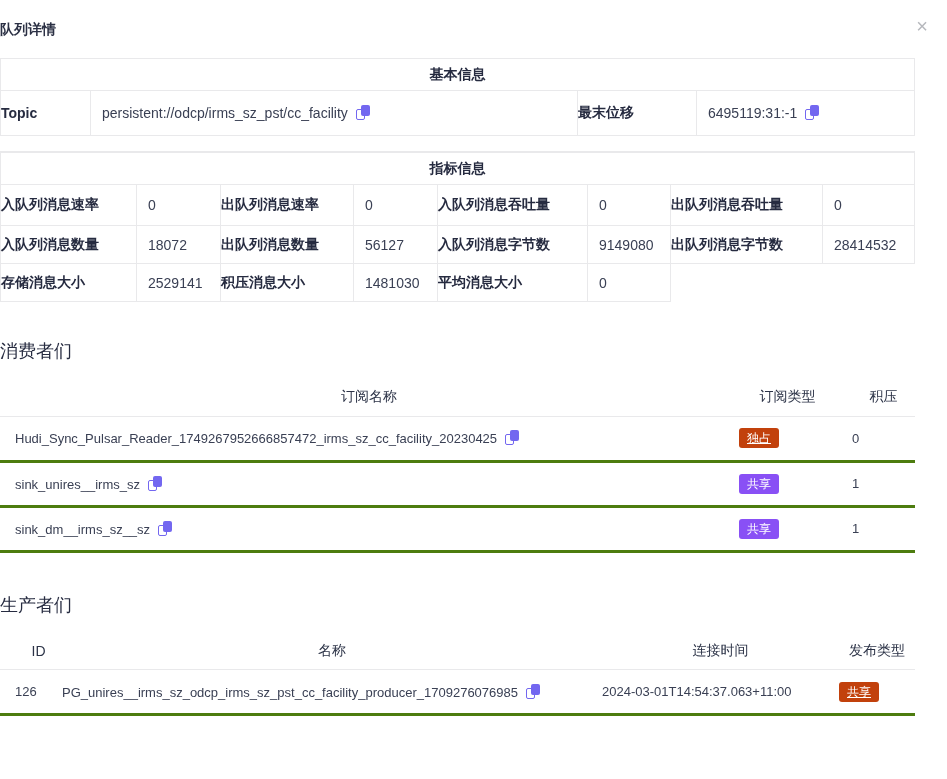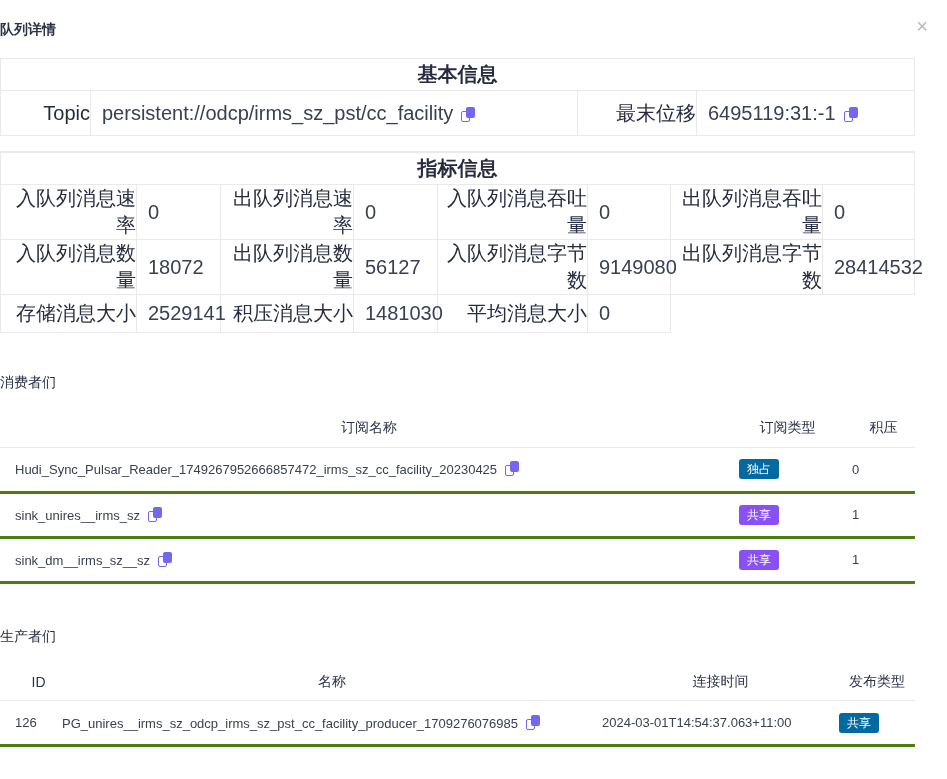--- a/index.html
+++ b/index.html
@@ -15,41 +15,41 @@
   .dlg-title { font-size: 14px; font-weight: bold; color: #2b3044; line-height: 18px; }
   .close-btn {
     position: absolute; top: 16px; right: 14px;
     width: 22px; height: 22px; line-height: 20px;
     font-size: 20px; color: #b6b8bd; text-align: center; cursor: pointer;
     user-select: none;
   }
 
   
   table.btable { border-collapse: collapse; width: 915px; table-layout: fixed; }
-  .btable th, .btable td { border: 1px solid #e9e9eb; font-size: 20px; }
+  .btable th, .btable td { border: 1px solid #e9e9eb; font-size: 14px; }
   .btable .sec-head {
     height: 32px; text-align: center; font-weight: bold; color: #262b40;
     background: #fff;
   }
   .btable .lbl {
-    text-align: right; font-weight: normal; color: #262b40;
+    text-align: left; font-weight: bold; color: #262b40;
   }
   .btable .val { text-align: left; padding-left: 11px; color: #3a4054; }
   .basic-table { margin-top: 20px; }
   .basic-table .data-row td { height: 45px; }
 
   .divider { width: 915px; height: 0; border-top: 1px solid #e9e9eb; margin-top: 15px; }
 
   .metrics-table { }
   .metrics-table td { height: 38px; }
   .metrics-table tr.r1 td { height: 41px; }
   .metrics-table td.m-empty { border: none; }
 
   
-  .sec-title { font-size: 14px; color: #262b40; line-height: 16px; }
+  .sec-title { font-size: 18px; color: #262b40; line-height: 16px; }
   .sec-consumers { margin-top: 41px; }
   .sec-producers { margin-top: 44px; }
 
   table.ltable { border-collapse: collapse; width: 915px; table-layout: fixed; margin-top: 20px; }
   .ltable th {
     height: 37px; text-align: center; vertical-align: middle;
     font-size: 14px; font-weight: 500; color: #2c3347;
     border-bottom: 1px solid #e9e9eb; padding: 0;
   }
   .ltable td {
@@ -59,21 +59,21 @@
   }
   .ltable th:first-child, .ltable td:first-child { padding-left: 15px; }
   .ltable .pad16 { padding-left: 16px; }
   .name-text { white-space: nowrap; overflow: hidden; }
 
   
   .badge {
     display: inline-block; padding: 3px 8px; border-radius: 3px;
     font-size: 12px; line-height: 14px; color: #fff; font-weight: 500;
   }
-  .badge-pink { background: #0369a1; }
+  .badge-pink { background: #c2410c; text-decoration: underline; }
   .badge-purple { background: #8950f5; }
 
   
   .copy-icon {
     position: relative; display: inline-block; width: 14px; height: 15px;
     margin-left: 8px; vertical-align: -2px; cursor: pointer;
   }
   .copy-icon .cp-back {
     position: absolute; left: 0; bottom: 0; width: 9px; height: 11px;
     border: 1.5px solid #7367f0; border-radius: 2px; background: #fff; display: block;

